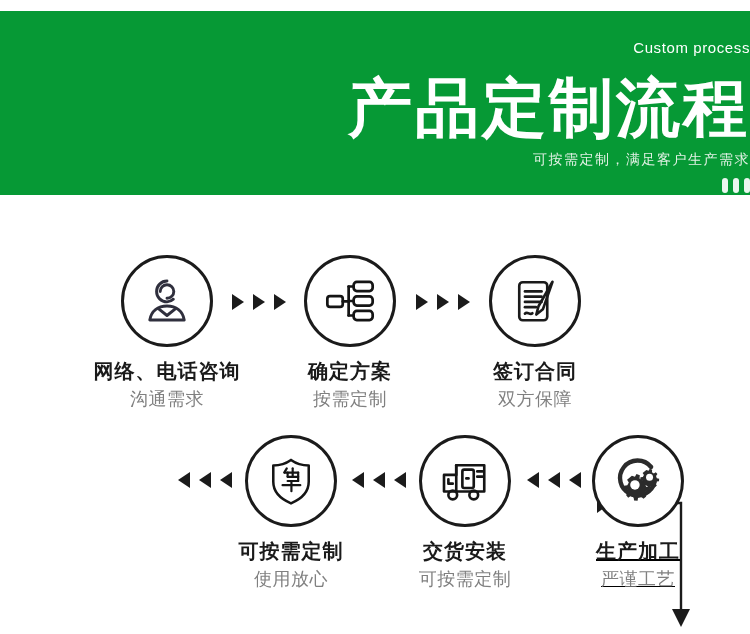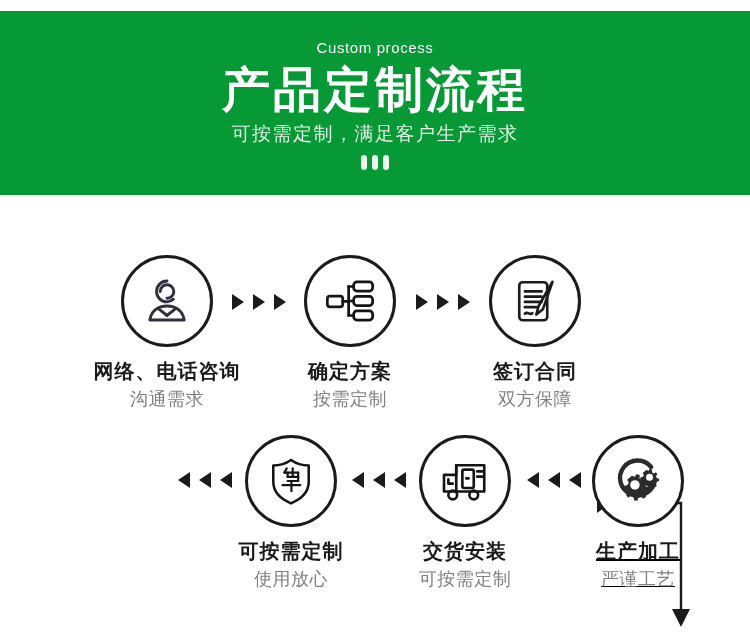--- a/index.html
+++ b/index.html
@@ -10,43 +10,43 @@
     font-family:"Liberation Sans","DejaVu Sans",sans-serif;
     overflow:hidden;
     position:relative;
   }
   #page{position:relative;width:750px;height:634px;overflow:hidden;background:#fff;}
 
   
   .banner{
     position:absolute;left:0;top:11px;width:750px;height:184px;
     background:#069935;
-    display:flex;flex-direction:column;align-items:center;justify-content:flex-start;
+    display:flex;flex-direction:column;align-items:flex-end;justify-content:flex-start;
   }
   .banner-eyebrow{
     margin-top:29px;
     color:#ffffff;
     font-size:15px;
     letter-spacing:.6px;
     font-family:"Liberation Sans","DejaVu Sans",sans-serif;
     line-height:1;
   }
   .banner-title{
-    margin-top:9px;
+    margin-top:20px;
     color:#ffffff;
-    font-size:48px;
+    font-size:64px;
     font-weight:bold;
     letter-spacing:3px;
     line-height:1.05;
     font-family:"DejaVu Sans","Liberation Sans",sans-serif;
   }
   .banner-sub{
     margin-top:10px;
     color:#e3f2e6;
-    font-size:19px;
+    font-size:14px;
     letter-spacing:1.5px;
     line-height:1;
     font-weight:300;
     font-family:"DejaVu Sans","Liberation Sans",sans-serif;
   }
   .banner-dots{
     margin-top:12px;
     display:flex;gap:5px;align-items:center;justify-content:center;
   }
   .banner-dots i{

